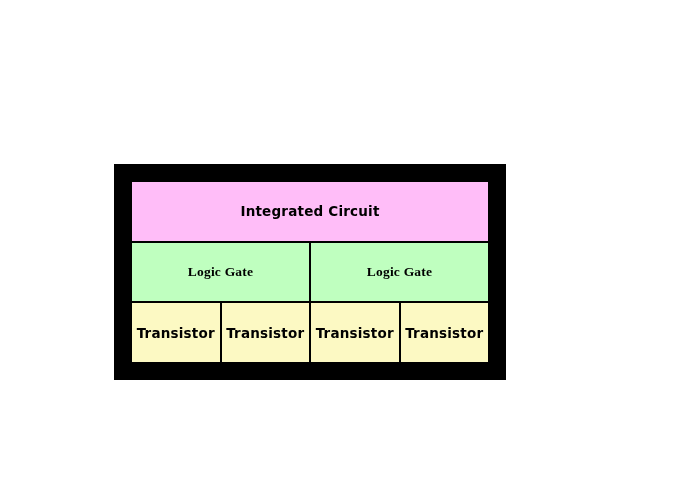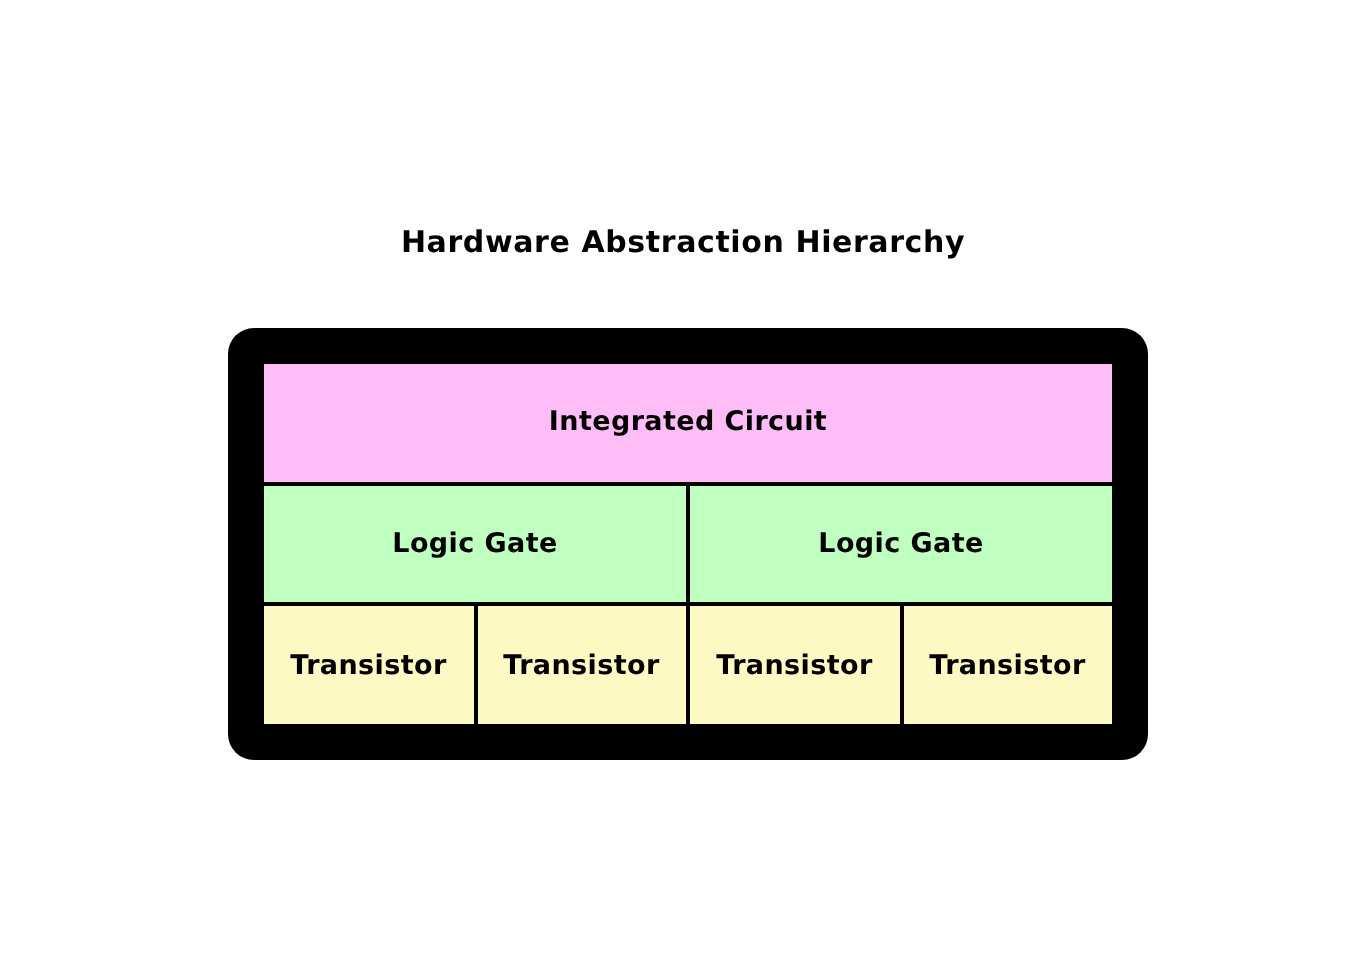--- a/index.html
+++ b/index.html
@@ -23,54 +23,52 @@
     width: 683px;
     text-align: center;
     font-size: 15px;
     font-weight: bold;
     letter-spacing: 0.3px;
   }
   .hierarchy-table {
     position: absolute;
     left: 114px;
     top: 164px;
-    width: 460px;
+    width: 392px;
     height: 216px;
     background: #000000;
     box-sizing: border-box;
     padding: 18px;
     display: flex;
     flex-direction: column;
     gap: 2px;
-    border-radius: 13px;
   }
   .level-row {
     flex: 1;
     display: flex;
     gap: 2px;
   }
   .cell {
     flex: 1;
     display: flex;
     align-items: center;
     justify-content: center;
     font-size: 13.5px;
     font-weight: bold;
     letter-spacing: 0.2px;
   }
   .cell-ic        { background: var(--ic-color); }
-  .cell-gate      { background: var(--gate-color); }
+  .cell-gate      { background: var(--gate-color); font-family: Liberation Serif, serif; }
   .cell-transistor{ background: var(--transistor-color); text-align: center; }
 </style>
 </head>
 <body>
 
 <div class="canvas" style="--ic-color: #ffbdf8; --gate-color: #bfffbf; --transistor-color: #fcf9c3; background: rgb(255, 255, 255); color: rgb(0, 0, 0);">
 
-  <div class="diagram-title">Hardware Abstraction Hierarchy</div>
 
   <div class="hierarchy-table" style="background: rgb(0, 0, 0);">
 
     <div class="level-row">
       <div class="cell cell-ic">Integrated Circuit</div>
     </div>
 
     <div class="level-row">
       <div class="cell cell-gate">Logic Gate</div>
       <div class="cell cell-gate">Logic Gate</div>

